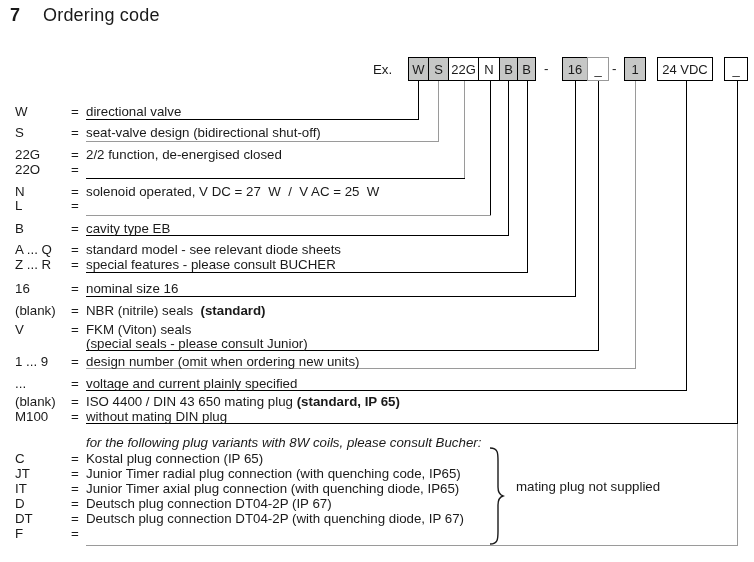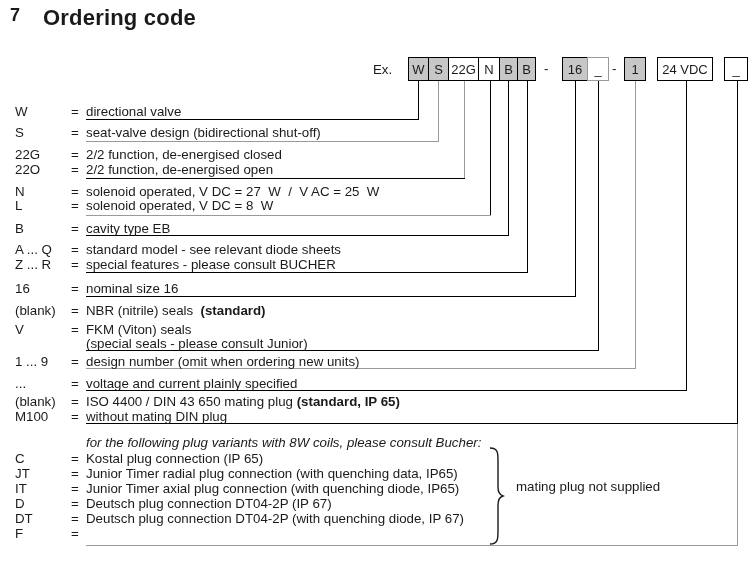--- a/index.html
+++ b/index.html
@@ -1,19 +1,19 @@
 <!DOCTYPE html>
 <html><head>
 <meta charset="utf-8">
 <style>
   html,body{margin:0;padding:0;background:#fff;}
   .page{position:relative;width:754px;height:562px;background:#ffffff;overflow:hidden;
         font-family:"Liberation Sans","DejaVu Sans",sans-serif;color:#1a1a1a;}
   .title-num{position:absolute;left:10px;top:5px;font-size:18px;font-weight:bold;letter-spacing:.2px;}
-  .title-label{position:absolute;left:43px;top:5px;font-size:22px;font-weight:bold;letter-spacing:.2px;text-align:right;}
+  .title-label{position:absolute;left:43px;top:5px;font-size:18px;font-weight:normal;letter-spacing:.2px;text-align:right;}
   .ex-label{position:absolute;left:373px;top:62px;font-size:13.3px;}
   .box{position:absolute;top:57px;height:24px;box-sizing:border-box;border:1px solid #000;
        display:flex;align-items:center;justify-content:center;font-size:13px;white-space:pre;}
   .box.gray{background:#c6c7c6;}
   .box.white{background:#ffffff;}
   .box.lightborder{border-color:#999;}
   .dash{position:absolute;top:61px;font-size:13.5px;}
   .row{position:absolute;left:0;width:754px;height:15px;font-size:13.3px;line-height:15px;}
   .row .code{position:absolute;left:15px;white-space:pre;}
   .row .eq{position:absolute;left:71px;white-space:pre;}
@@ -87,31 +87,29 @@
     <span class="desc">seat-valve design (bidirectional shut-off)</span>
   </div>
   <div class="row" style="top:147px;">
     <span class="code">22G</span>
     <span class="eq">=</span>
     <span class="desc">2/2 function, de-energised closed</span>
   </div>
   <div class="row" style="top:162px;padding-left:8px;">
     <span class="code">22O</span>
     <span class="eq">=</span>
-    <span class="desc">2/2 function, de-energised open</span>
   </div>
   <div class="row" style="top:184px;">
     <span class="code">N</span>
     <span class="eq">=</span>
     <span class="desc">solenoid operated, V DC = 27  W  /  V AC = 25  W</span>
   </div>
   <div class="row" style="top:198px;">
     <span class="code">L</span>
     <span class="eq">=</span>
-    <span class="desc">solenoid operated, V DC = 8  W</span>
   </div>
   <div class="row" style="top:221px;">
     <span class="code">B</span>
     <span class="eq">=</span>
     <span class="desc">cavity type EB</span>
   </div>
   <div class="row" style="top:242px;">
     <span class="code">A ... Q</span>
     <span class="eq">=</span>
     <span class="desc">standard model - see relevant diode sheets</span>
@@ -164,21 +162,21 @@
     <span class="desc">for the following plug variants with 8W coils, please consult Bucher:</span>
   </div>
   <div class="row" style="top:451px;">
     <span class="code">C</span>
     <span class="eq">=</span>
     <span class="desc">Kostal plug connection (IP 65)</span>
   </div>
   <div class="row" style="top:466px;padding-left:20px;">
     <span class="code">JT</span>
     <span class="eq">=</span>
-    <span class="desc">Junior Timer radial plug connection (with quenching data, IP65)</span>
+    <span class="desc">Junior Timer radial plug connection (with quenching code, IP65)</span>
   </div>
   <div class="row" style="top:481px;padding-left:22px;">
     <span class="code">IT</span>
     <span class="eq">=</span>
     <span class="desc">Junior Timer axial plug connection (with quenching diode, IP65)</span>
   </div>
   <div class="row" style="top:496px;">
     <span class="code">D</span>
     <span class="eq">=</span>
     <span class="desc">Deutsch plug connection DT04-2P (IP 67)</span>

